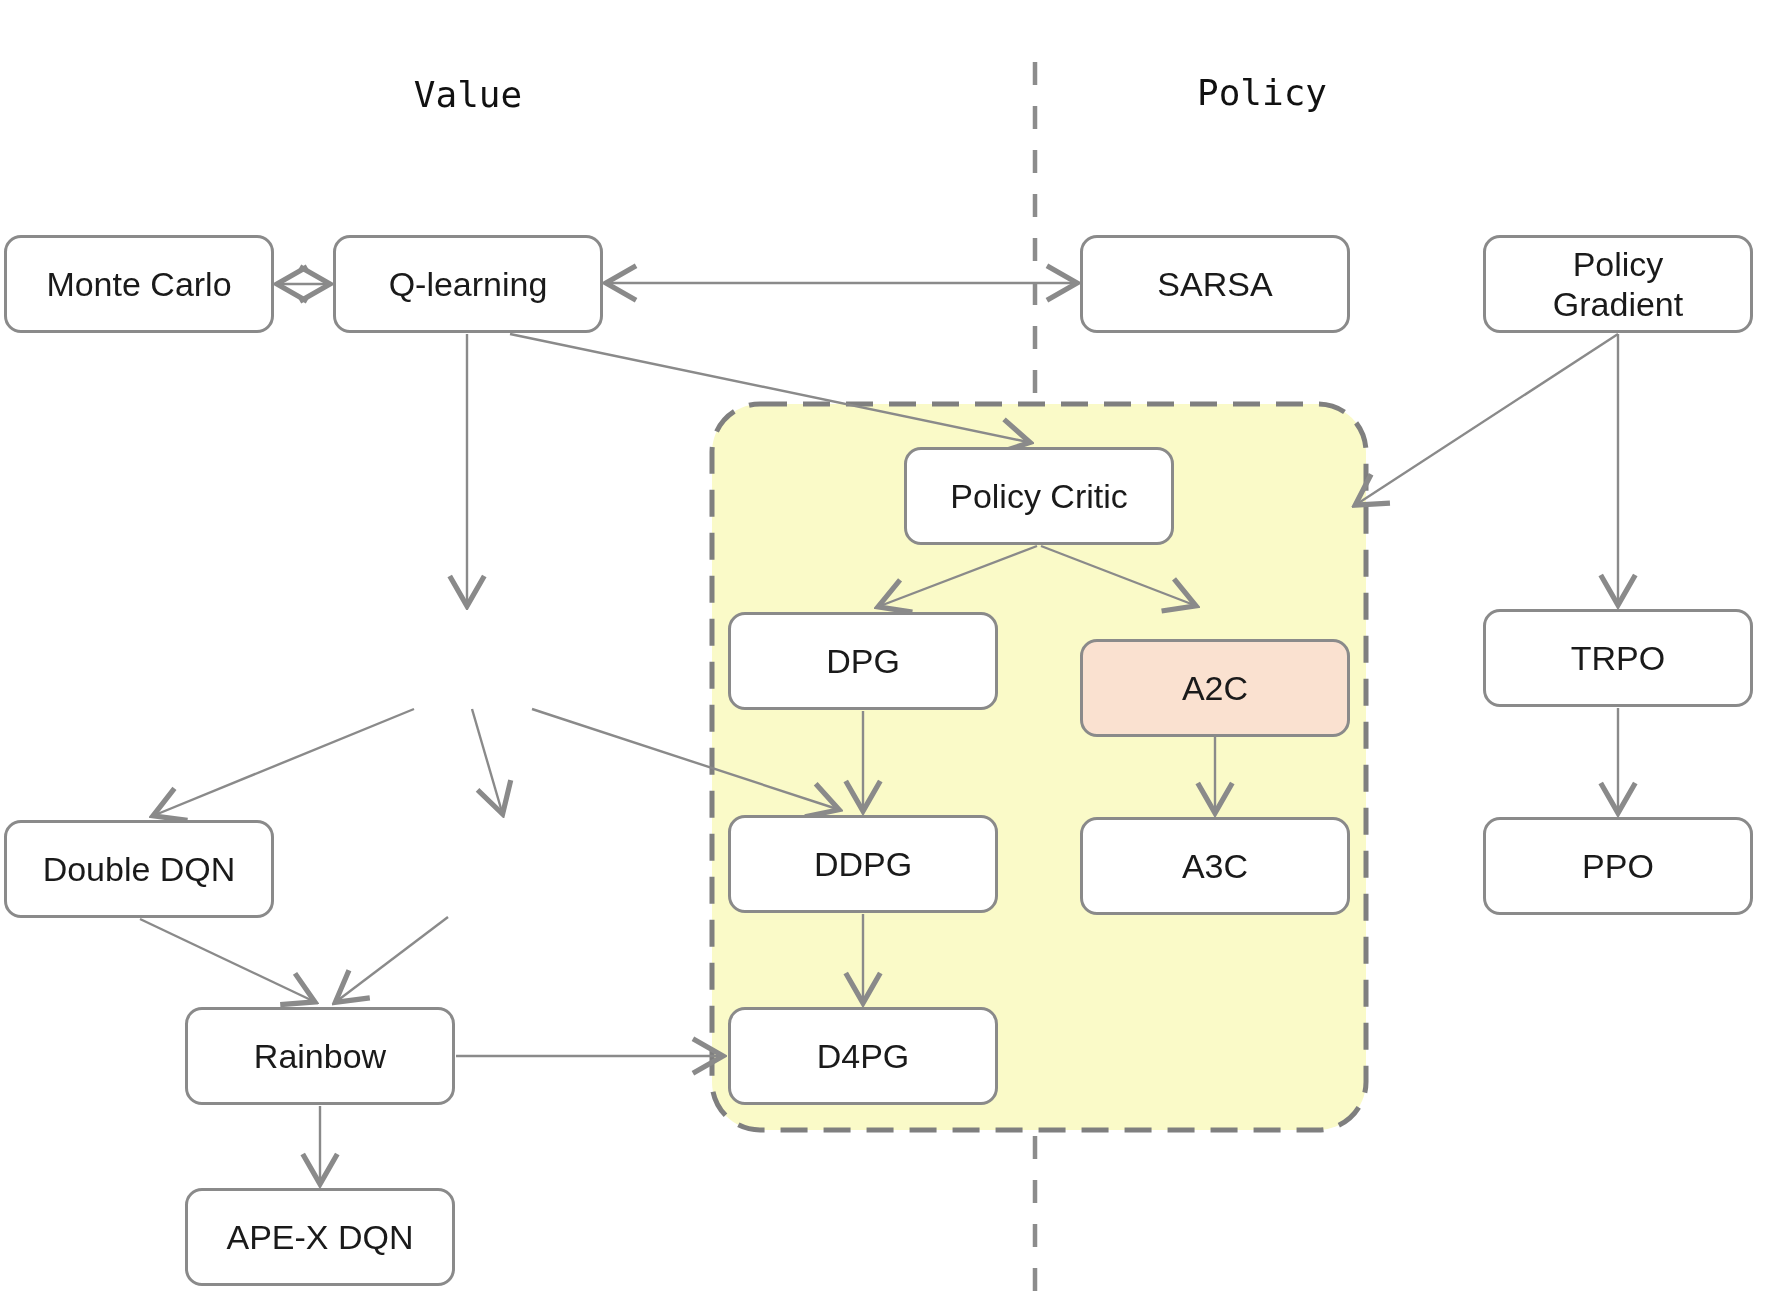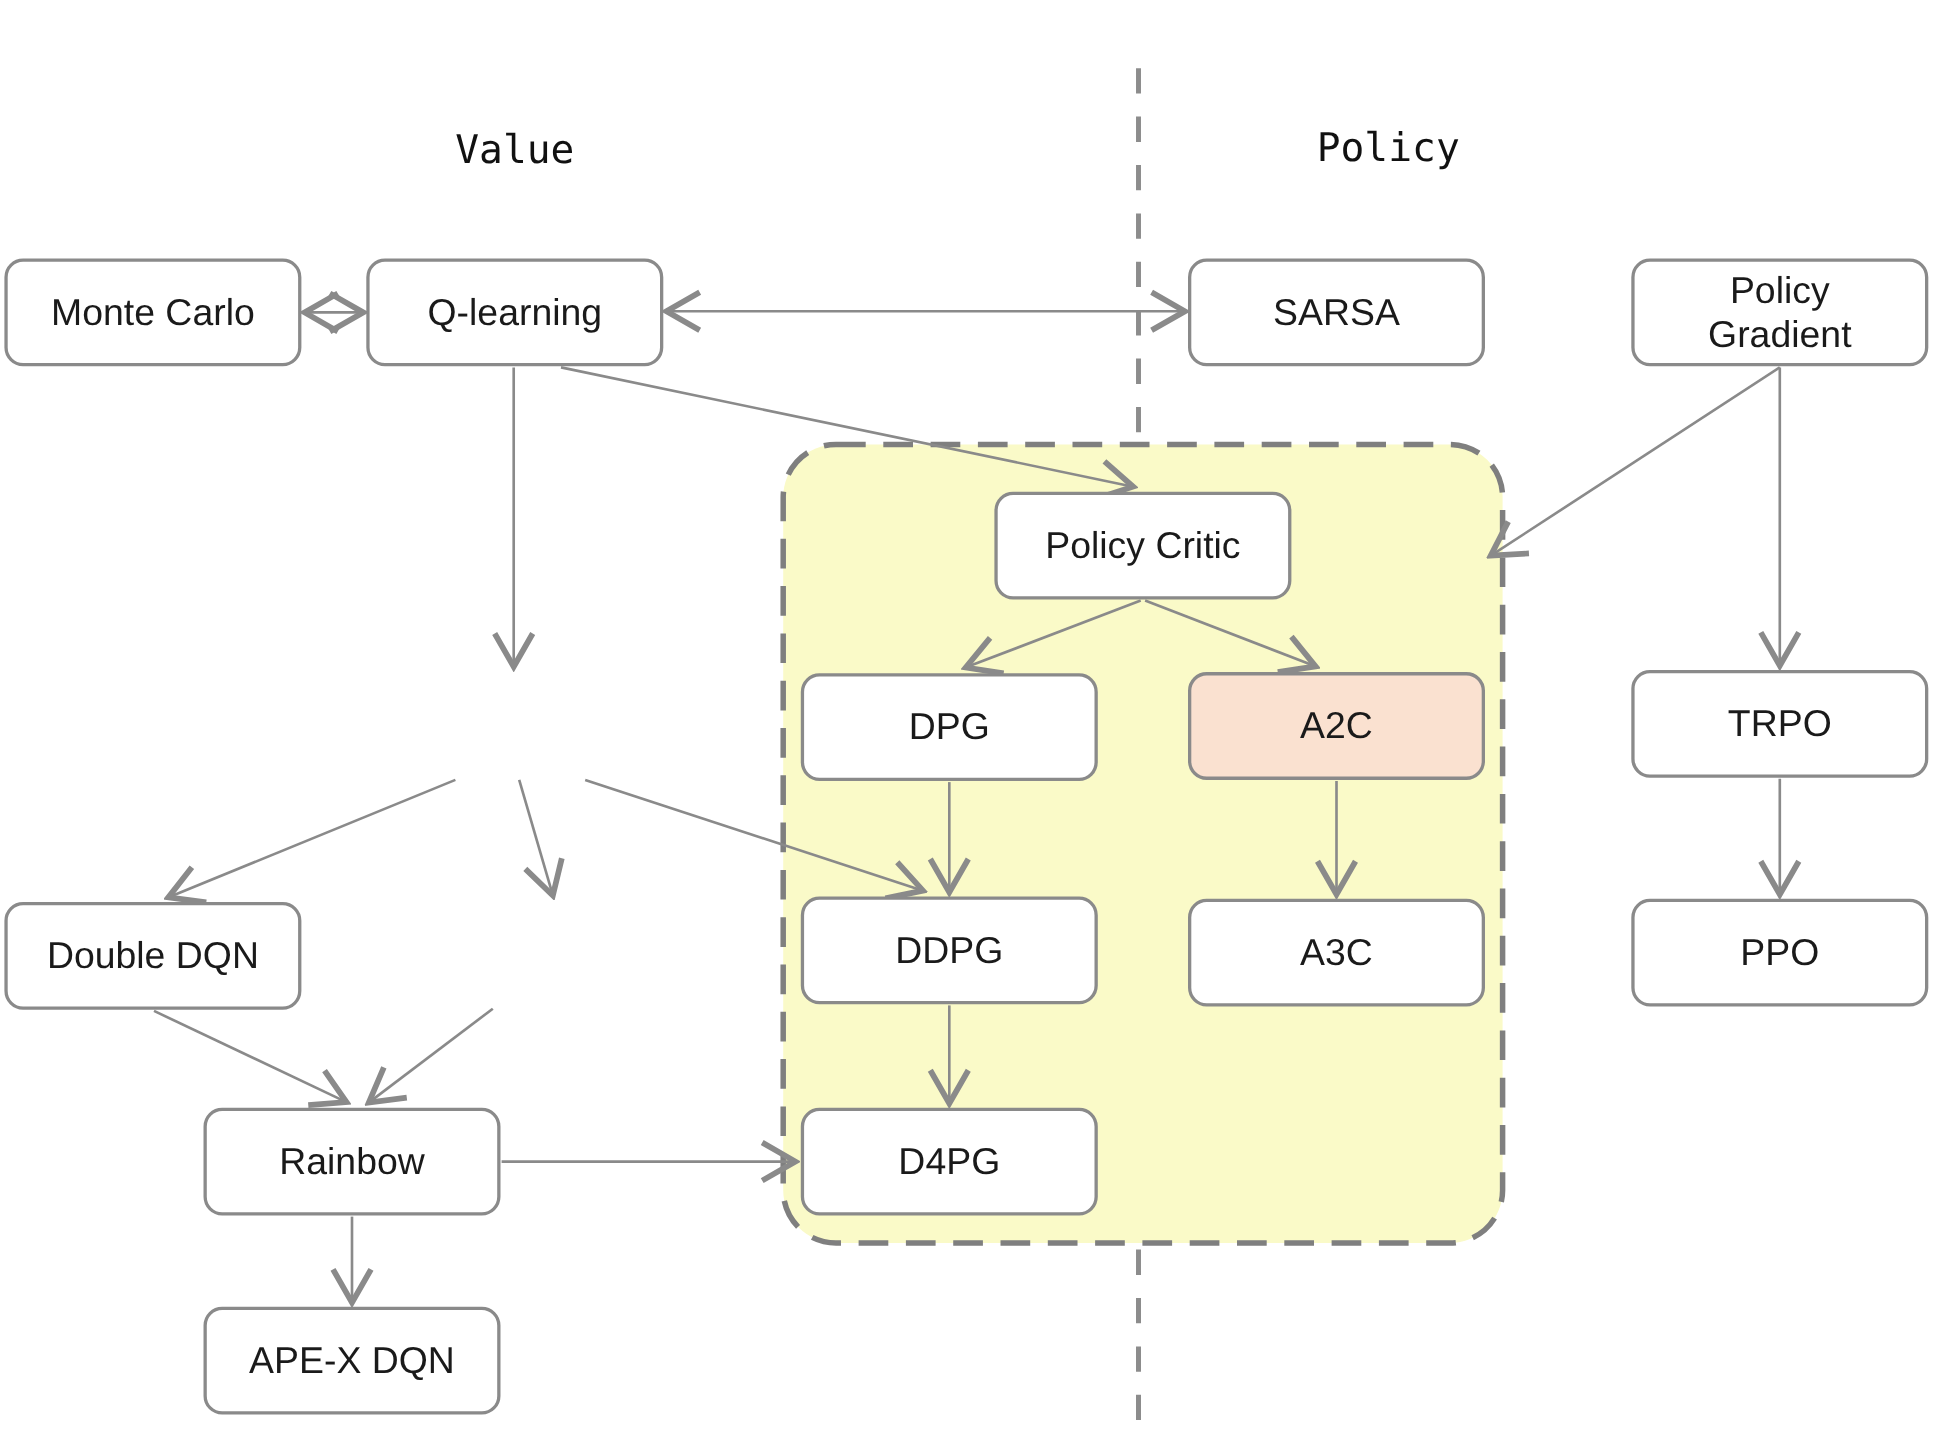--- a/index.html
+++ b/index.html
@@ -11,21 +11,20 @@
     overflow:hidden;
   }
   #edge-layer{position:absolute;left:0;top:0;width:1767px;height:1312px;}
   .section-header{
     position:absolute;
     font-family:"DejaVu Sans Mono", monospace;
     font-size:36px;
     color:#111111;
     transform:translateX(-50%);
     white-space:nowrap;
-    margin-top:42px;
   }
   .node{
     position:absolute;
     width:270px;height:98px;
     box-sizing:border-box;
     background:#ffffff;
     border:3px solid #8a8a8a;
     border-radius:17px;
     display:flex;align-items:center;justify-content:center;
     font-size:34px;color:#1a1a1a;
@@ -100,21 +99,21 @@
 
   <div class="node" style="left:904px;top:447px">
     <span class="lbl">Policy Critic</span>
   </div>
 
 
   <div class="node" style="left:728px;top:612px">
     <span class="lbl">DPG</span>
   </div>
 
-  <div class="node highlight" style="left:1080px;top:611px">
+  <div class="node highlight" style="left:1080px;top:639px">
     <span class="lbl">A2C</span>
   </div>
 
   <div class="node" style="left:4px;top:820px">
     <span class="lbl">Double DQN</span>
   </div>
 
   <div class="node" style="left:1483px;top:609px">
     <span class="lbl">TRPO</span>
   </div>

